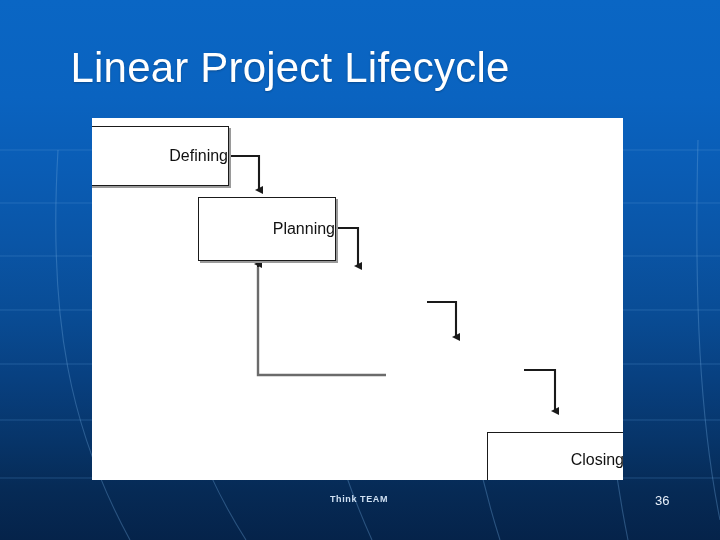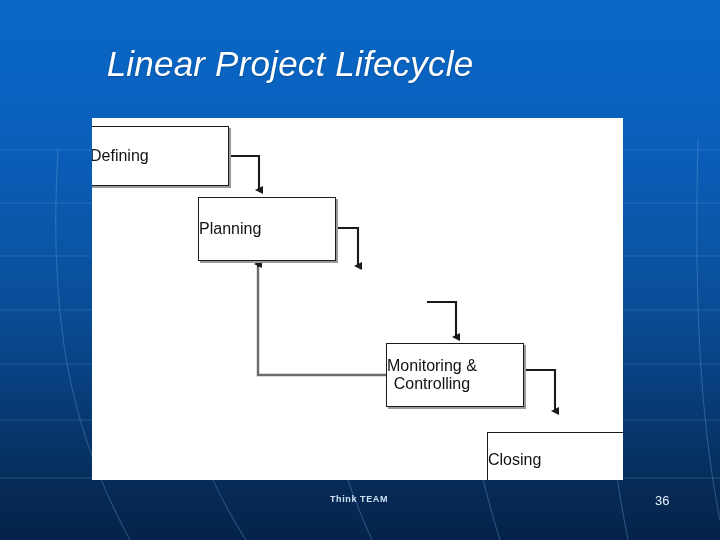--- a/index.html
+++ b/index.html
@@ -37,26 +37,25 @@
     pointer-events: none;
   }
 
   #title {
     position: absolute;
     left: 0;
     top: 44px;
     width: 580px;
     text-align: center;
     color: #ffffff;
-    font-size: 35px;
+    font-size: 42px;
     font-weight: 400;
     letter-spacing: 0.2px;
     font-family: "Liberation Sans", sans-serif;
     text-shadow: 0 1px 2px rgba(0,0,0,0.25);
-    font-style: italic;
   }
 
   #panel {
     position: absolute;
     left: 92px;
     top: 118px;
     width: 531px;
     height: 362px;
     background: #ffffff;
     overflow: hidden;
@@ -70,21 +69,21 @@
     height: 362px;
   }
 
   .node {
     position: absolute;
     background: #ffffff;
     border: 1px solid #1a1a1a;
     box-shadow: 2px 2px 0 0 #9a9a9a;
     display: flex;
     align-items: center;
-    justify-content: flex-start;
+    justify-content: flex-end;
     text-align: center;
     color: #111111;
     font-family: "Liberation Sans", sans-serif;
     font-size: 16px;
     line-height: 1.15;
     box-sizing: border-box;
   }
 
   .node span { display: block; }
 
@@ -178,26 +177,20 @@
 
     <div class="node" id="n-defining">
       <span>Defining</span>
     </div>
 
     <div class="node" id="n-planning">
       <span>Planning</span>
     </div>
 
 
-    <div class="node" id="n-monitoring">
-      <div>
-        <span>Monitoring &amp;</span>
-        <span>Controlling</span>
-      </div>
-    </div>
 
     <div class="node" id="n-closing">
       <span>Closing</span>
     </div>
 
   </div>
 
   <div id="footer-note">Think TEAM</div>
   <div id="page-number">36</div>
 

